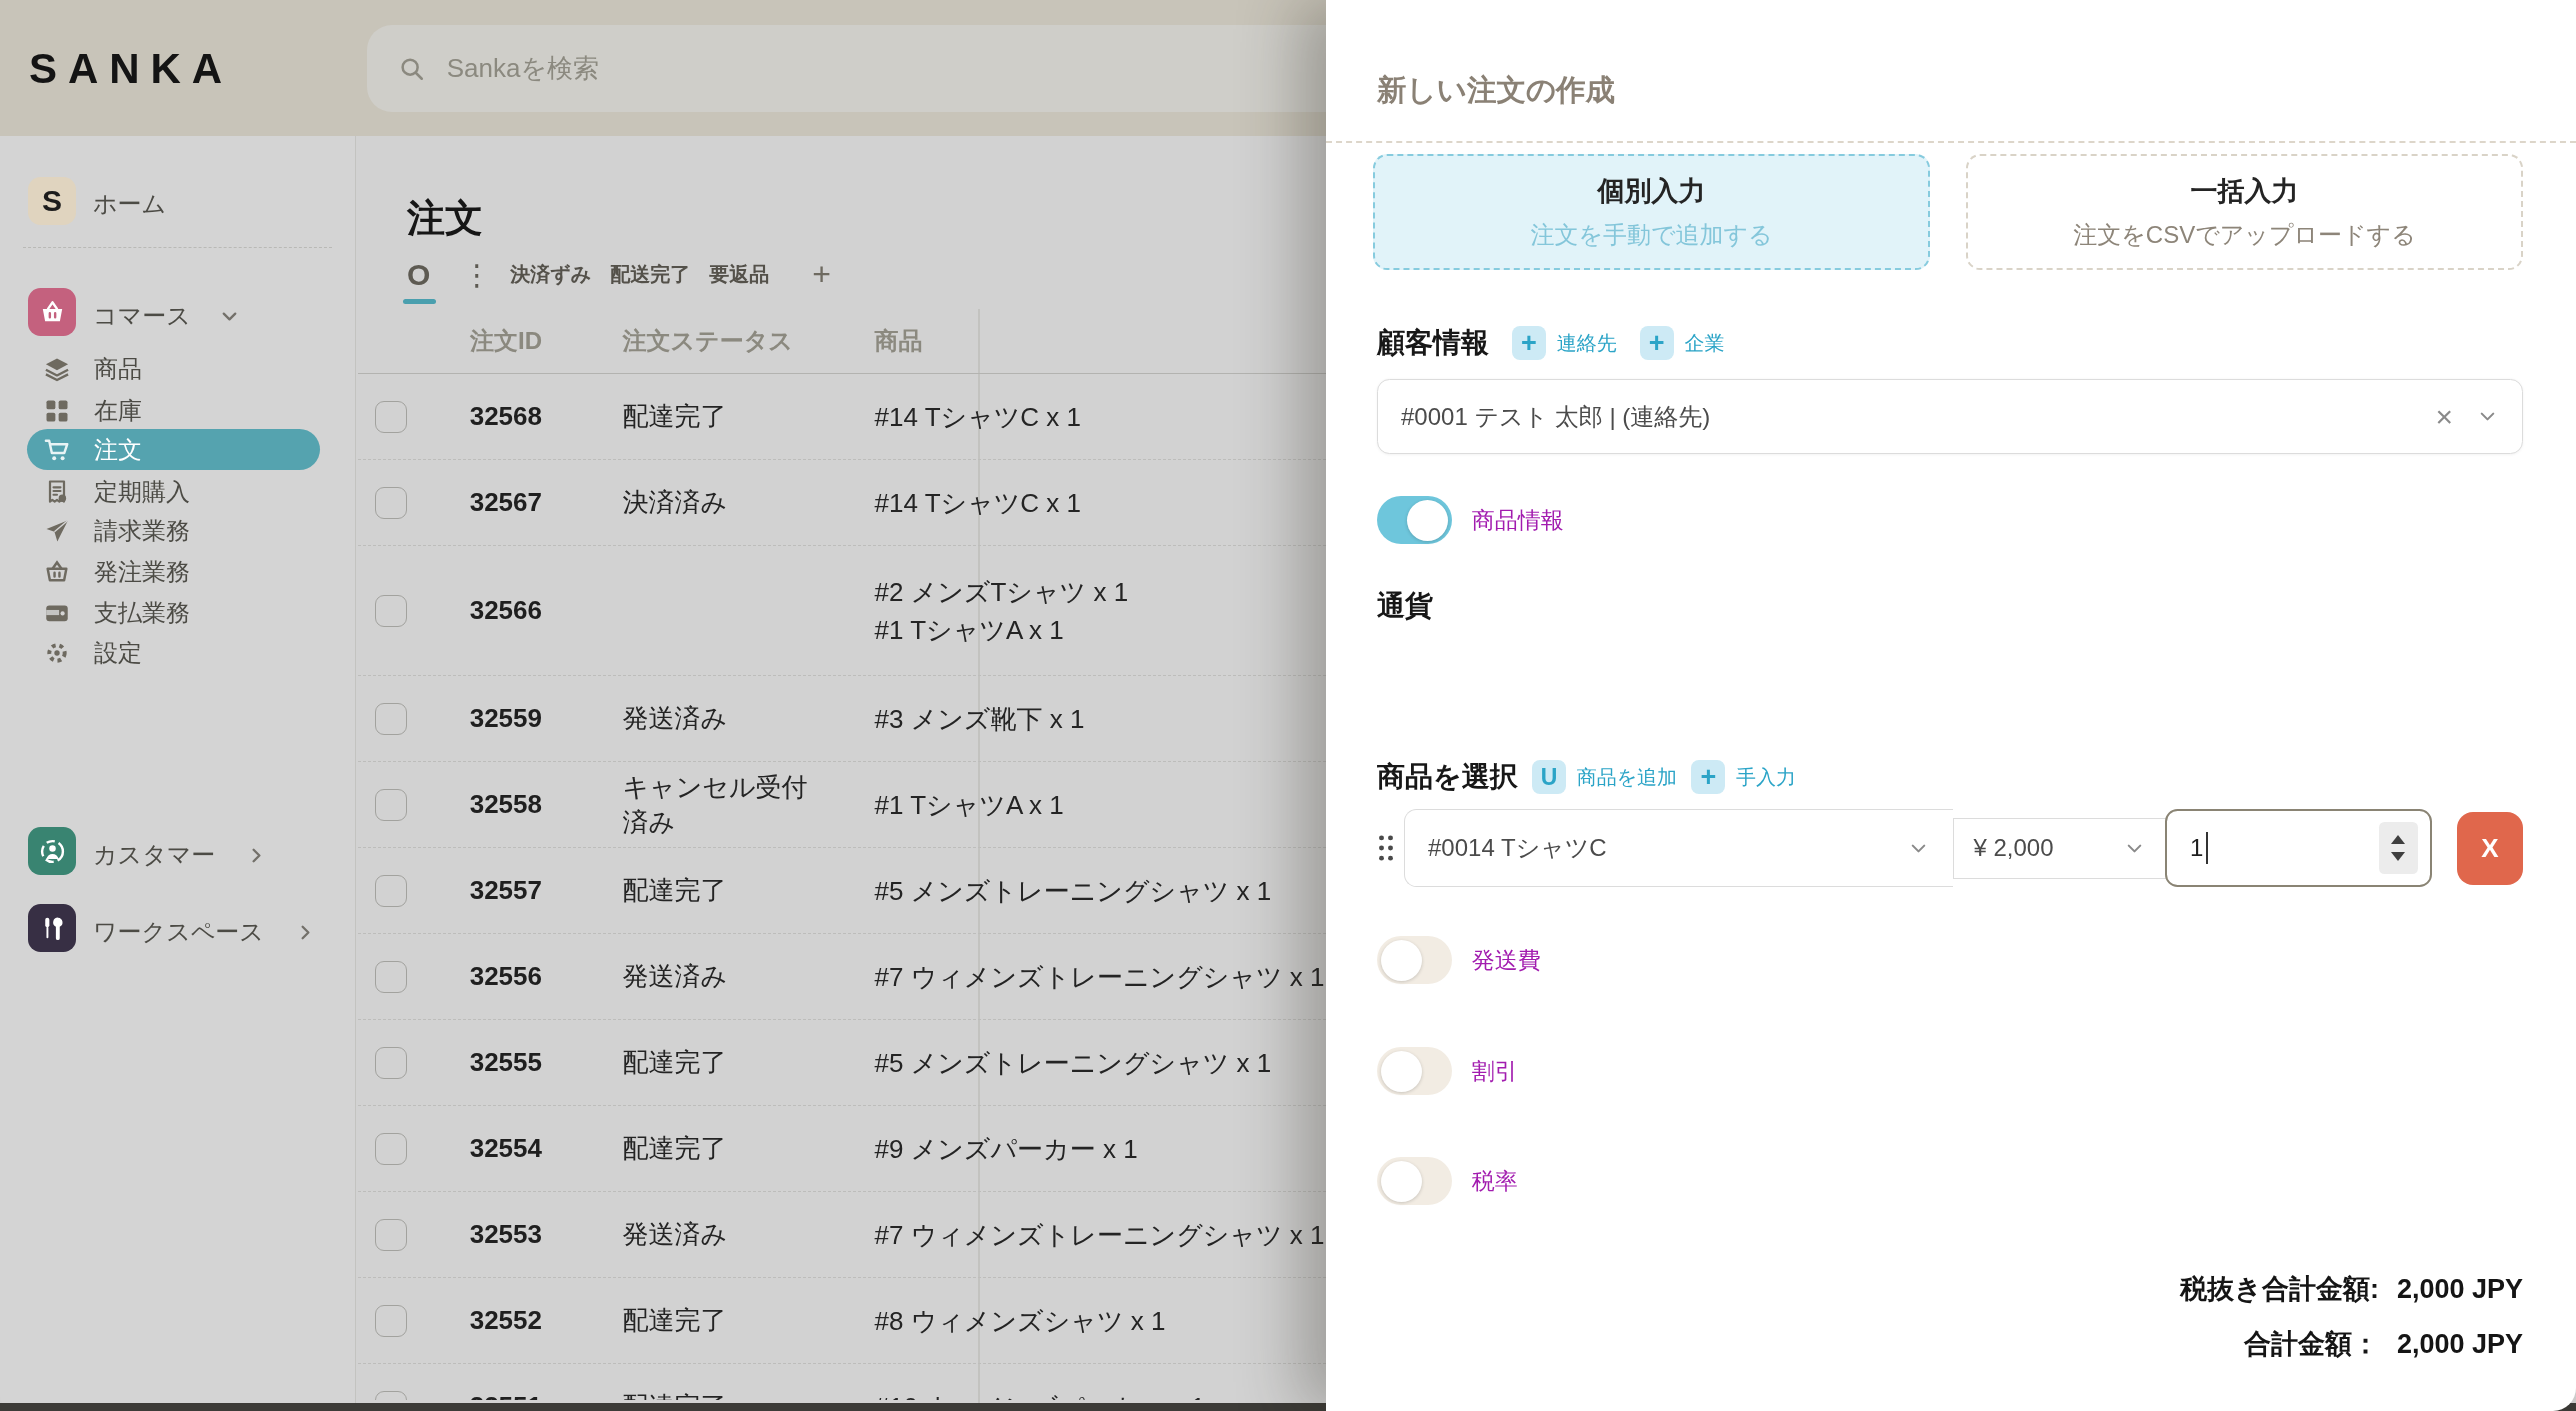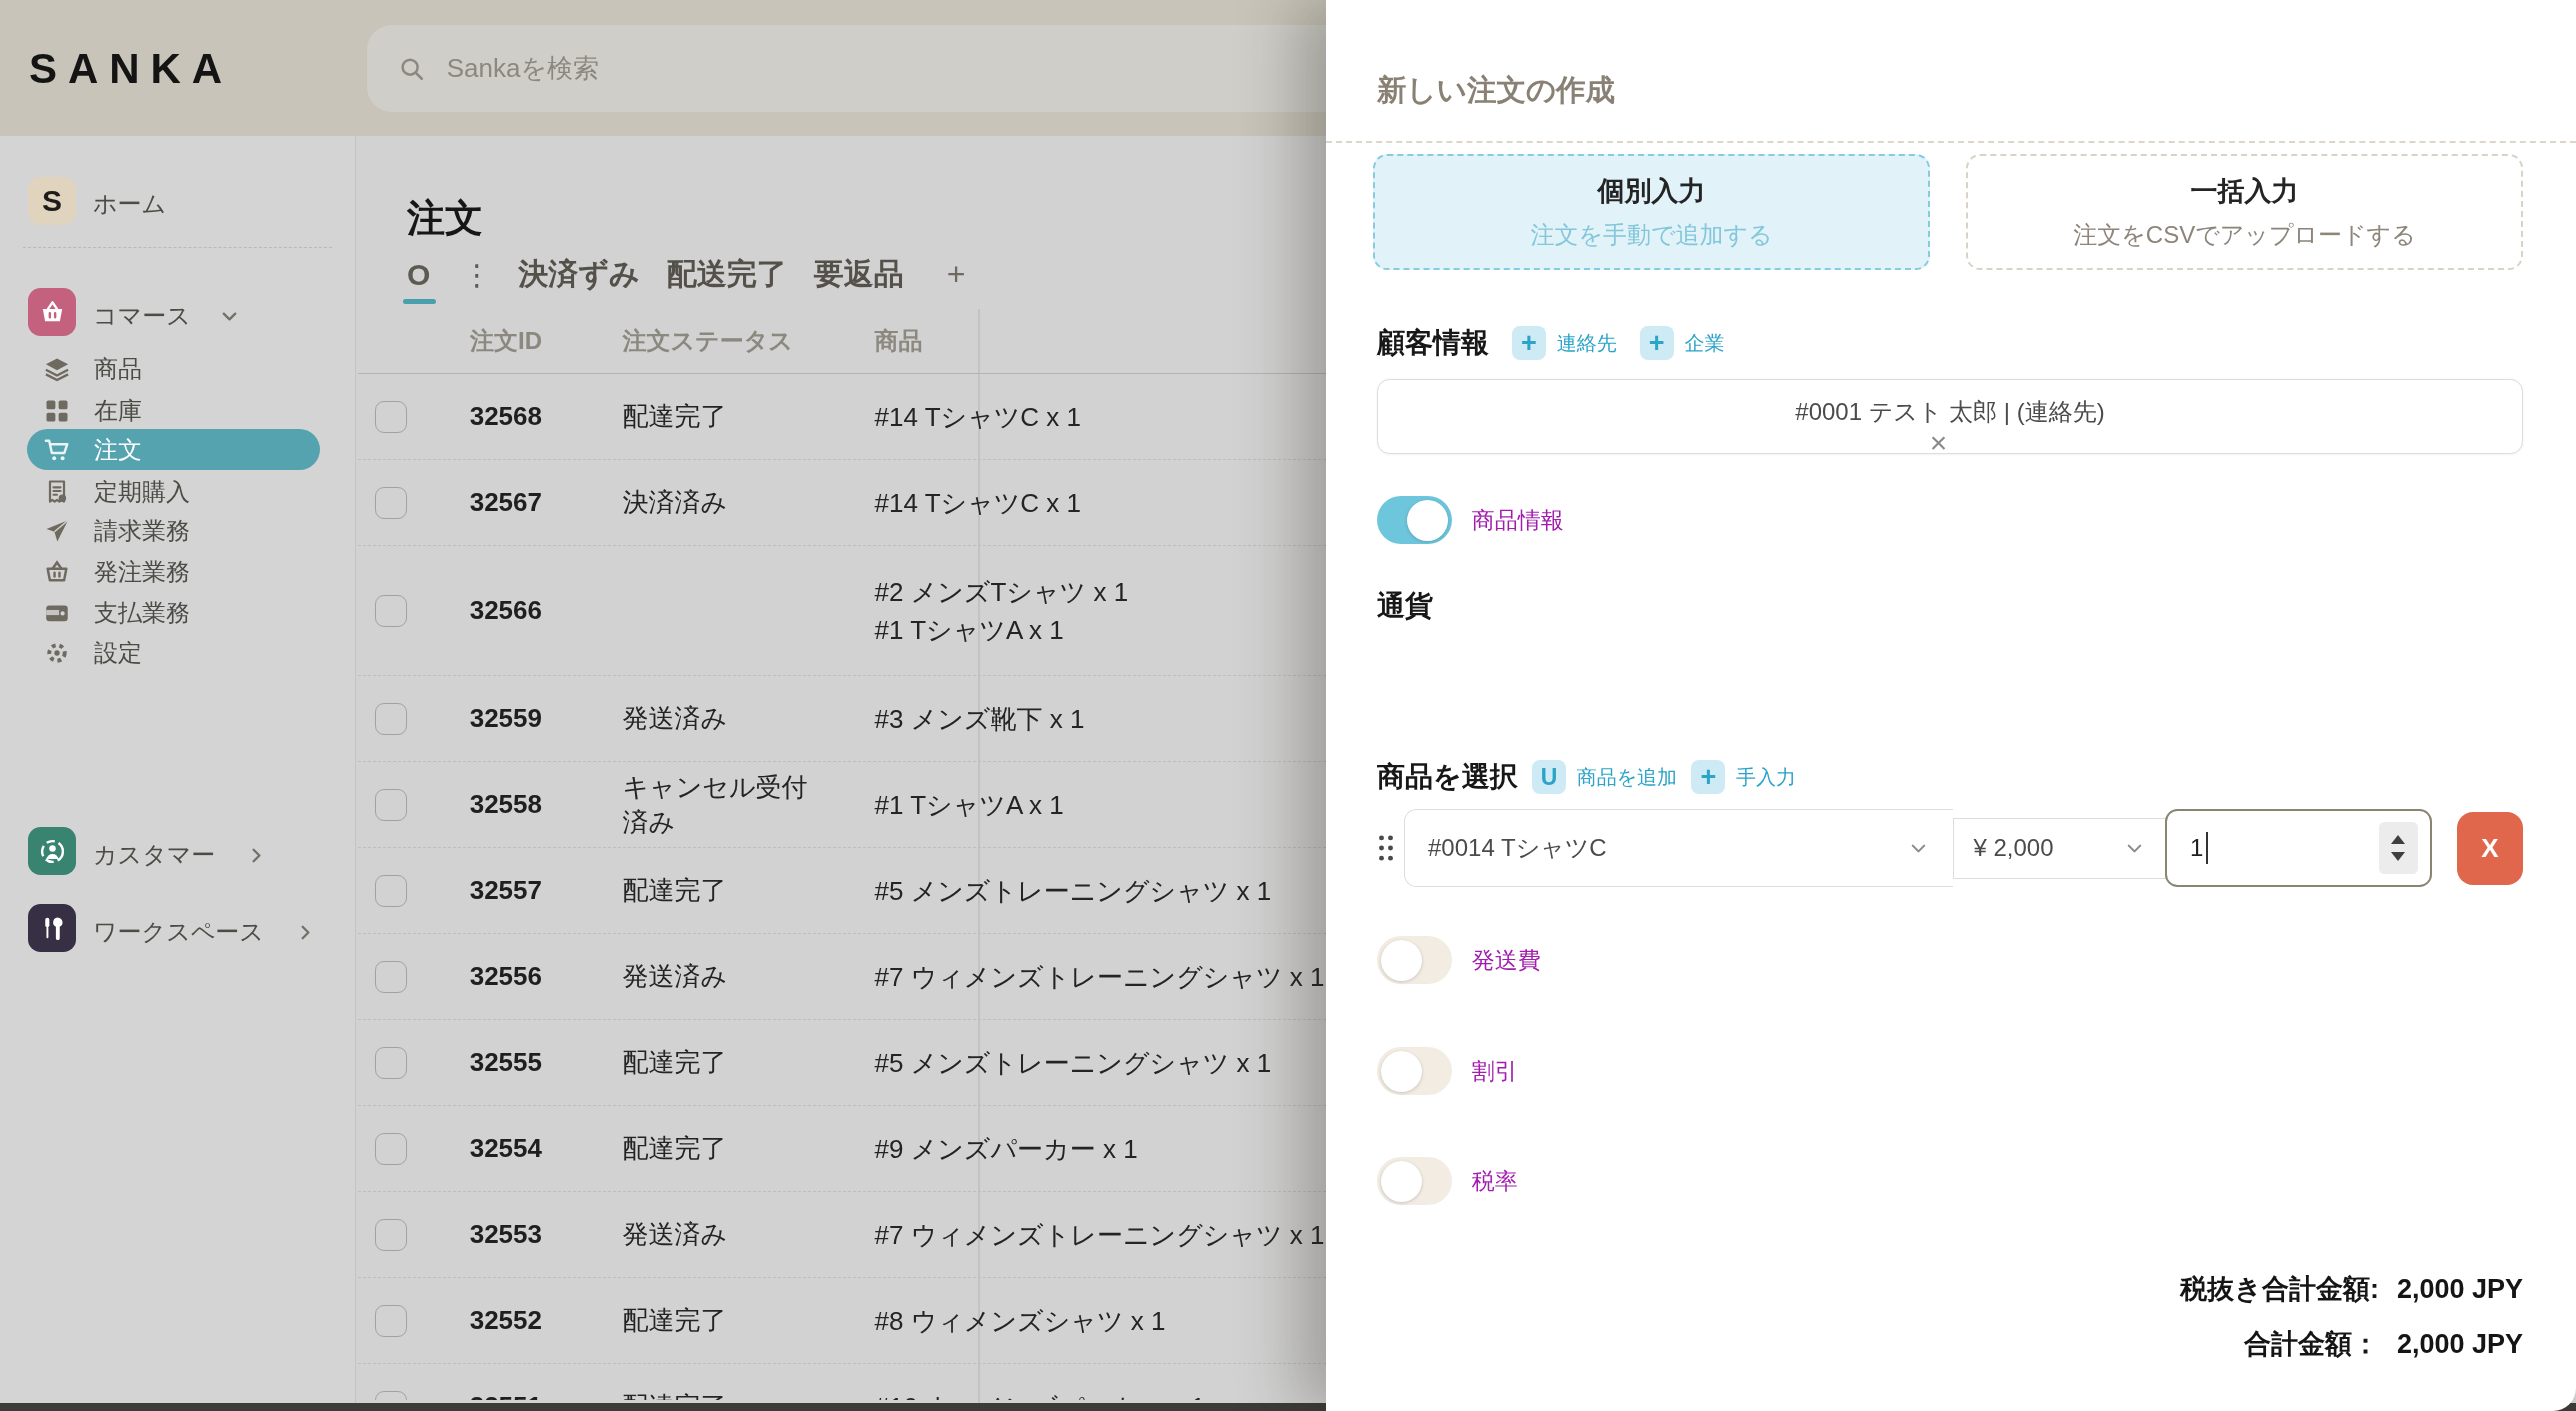--- a/index.html
+++ b/index.html
@@ -28,21 +28,21 @@
   .subrow.sel .sub-icon{color:#e8f4f5;position:relative;}
   .subrow.sel .srow-label{color:#ffffff;position:relative;}
 
   
   #main{position:absolute;left:358px;top:136px;right:0;bottom:0;background:#d2d2d2;}
   #page-title{position:absolute;left:49px;top:32px;font-size:38px;font-weight:800;color:#161616;}
   #tabbar{position:absolute;left:49px;top:116px;height:45px;display:flex;align-items:center;}
   #tab-o{font-size:30px;font-weight:800;color:#5d5a52;position:relative;}
   #tab-o .uline{position:absolute;left:-3.6px;right:-5.4px;bottom:-12.5px;height:5.4px;border-radius:2.7px;background:#4a9fae;}
   #tab-dots{font-size:29px;color:#5d5a52;margin-left:32px;}
-  .ftab{font-size:30px;font-weight:700;color:#54514a;margin-left:27px;cursor:pointer;}
+  .ftab{font-size:20px;font-weight:700;color:#54514a;margin-left:19px;cursor:pointer;}
   #tab-add{font-size:32px;font-weight:400;color:#6e6a60;margin-left:43px;cursor:pointer;}
 
   #table{position:absolute;left:0;right:0;top:173px;bottom:10.7px;overflow:hidden;}
   .trow{display:grid;grid-template-columns:81px 103px 29.5px 252px 1fr;align-items:center;}
   #thead{height:65px;border-bottom:1.8px solid #b3b3b0;}
   #thead .th{font-size:24px;font-weight:600;color:#8b897f;}
   .cell-id{text-align:right;}
   .cell-status,.cell-prod{padding-left:51px;}
   .body-row{border-bottom:1.8px dashed #bdbdbb;}
   .cb{width:32px;height:32px;margin-left:17px;border:1.8px solid #a2a29e;border-radius:9px;background:transparent;cursor:pointer;}
@@ -69,21 +69,21 @@
 
   .m-heading{font-size:28px;font-weight:800;color:#171717;}
   #cust-head{position:absolute;left:51px;top:324px;display:flex;align-items:center;gap:23px;}
   .linkpair{display:flex;align-items:center;gap:10.7px;cursor:pointer;}
   .chip{width:34px;height:34px;border-radius:8px;background:#cdeaf5;color:#2ba4c7;display:flex;align-items:center;justify-content:center;font-size:27px;font-weight:700;}
   .linktxt{font-size:20px;color:#2ba4c7;font-weight:500;}
 
   .selbox{border:1.8px solid #dcdcdc;border-radius:12.5px;background:#fff;display:flex;align-items:center;box-shadow:0 0.9px 2.7px rgba(0,0,0,.05);}
   .selbox .stxt{font-size:24px;color:#4b4b4b;}
   .selbox svg.chev{color:#8a8a8a;}
-  #cust-select{position:absolute;left:51px;right:53px;top:379px;height:75px;padding:16px 23px;cursor:pointer;flex-direction:column;}
+  #cust-select{position:absolute;left:51px;right:53px;top:379px;height:75px;padding:0 23px;cursor:pointer;}
   #cust-select .stxt{flex:1;}
   #cust-clear{font-size:30px;color:#8a8a8a;margin-right:23px;cursor:pointer;line-height:1;}
   #cur-head{position:absolute;left:51px;top:587px;}
   #cur-select{position:absolute;left:51px;right:53px;top:640px;height:73px;padding:0 23px;cursor:pointer;}
   #cur-select .stxt{flex:1;}
 
   #prod-head{position:absolute;left:51px;top:758px;display:flex;align-items:center;gap:14.3px;}
 
   #prod-row{position:absolute;left:51px;right:53px;top:809px;height:78px;display:flex;align-items:center;}
   #drag{width:18px;height:30px;color:#4a4a4a;margin-right:9px;flex:0 0 auto;cursor:grab;}

